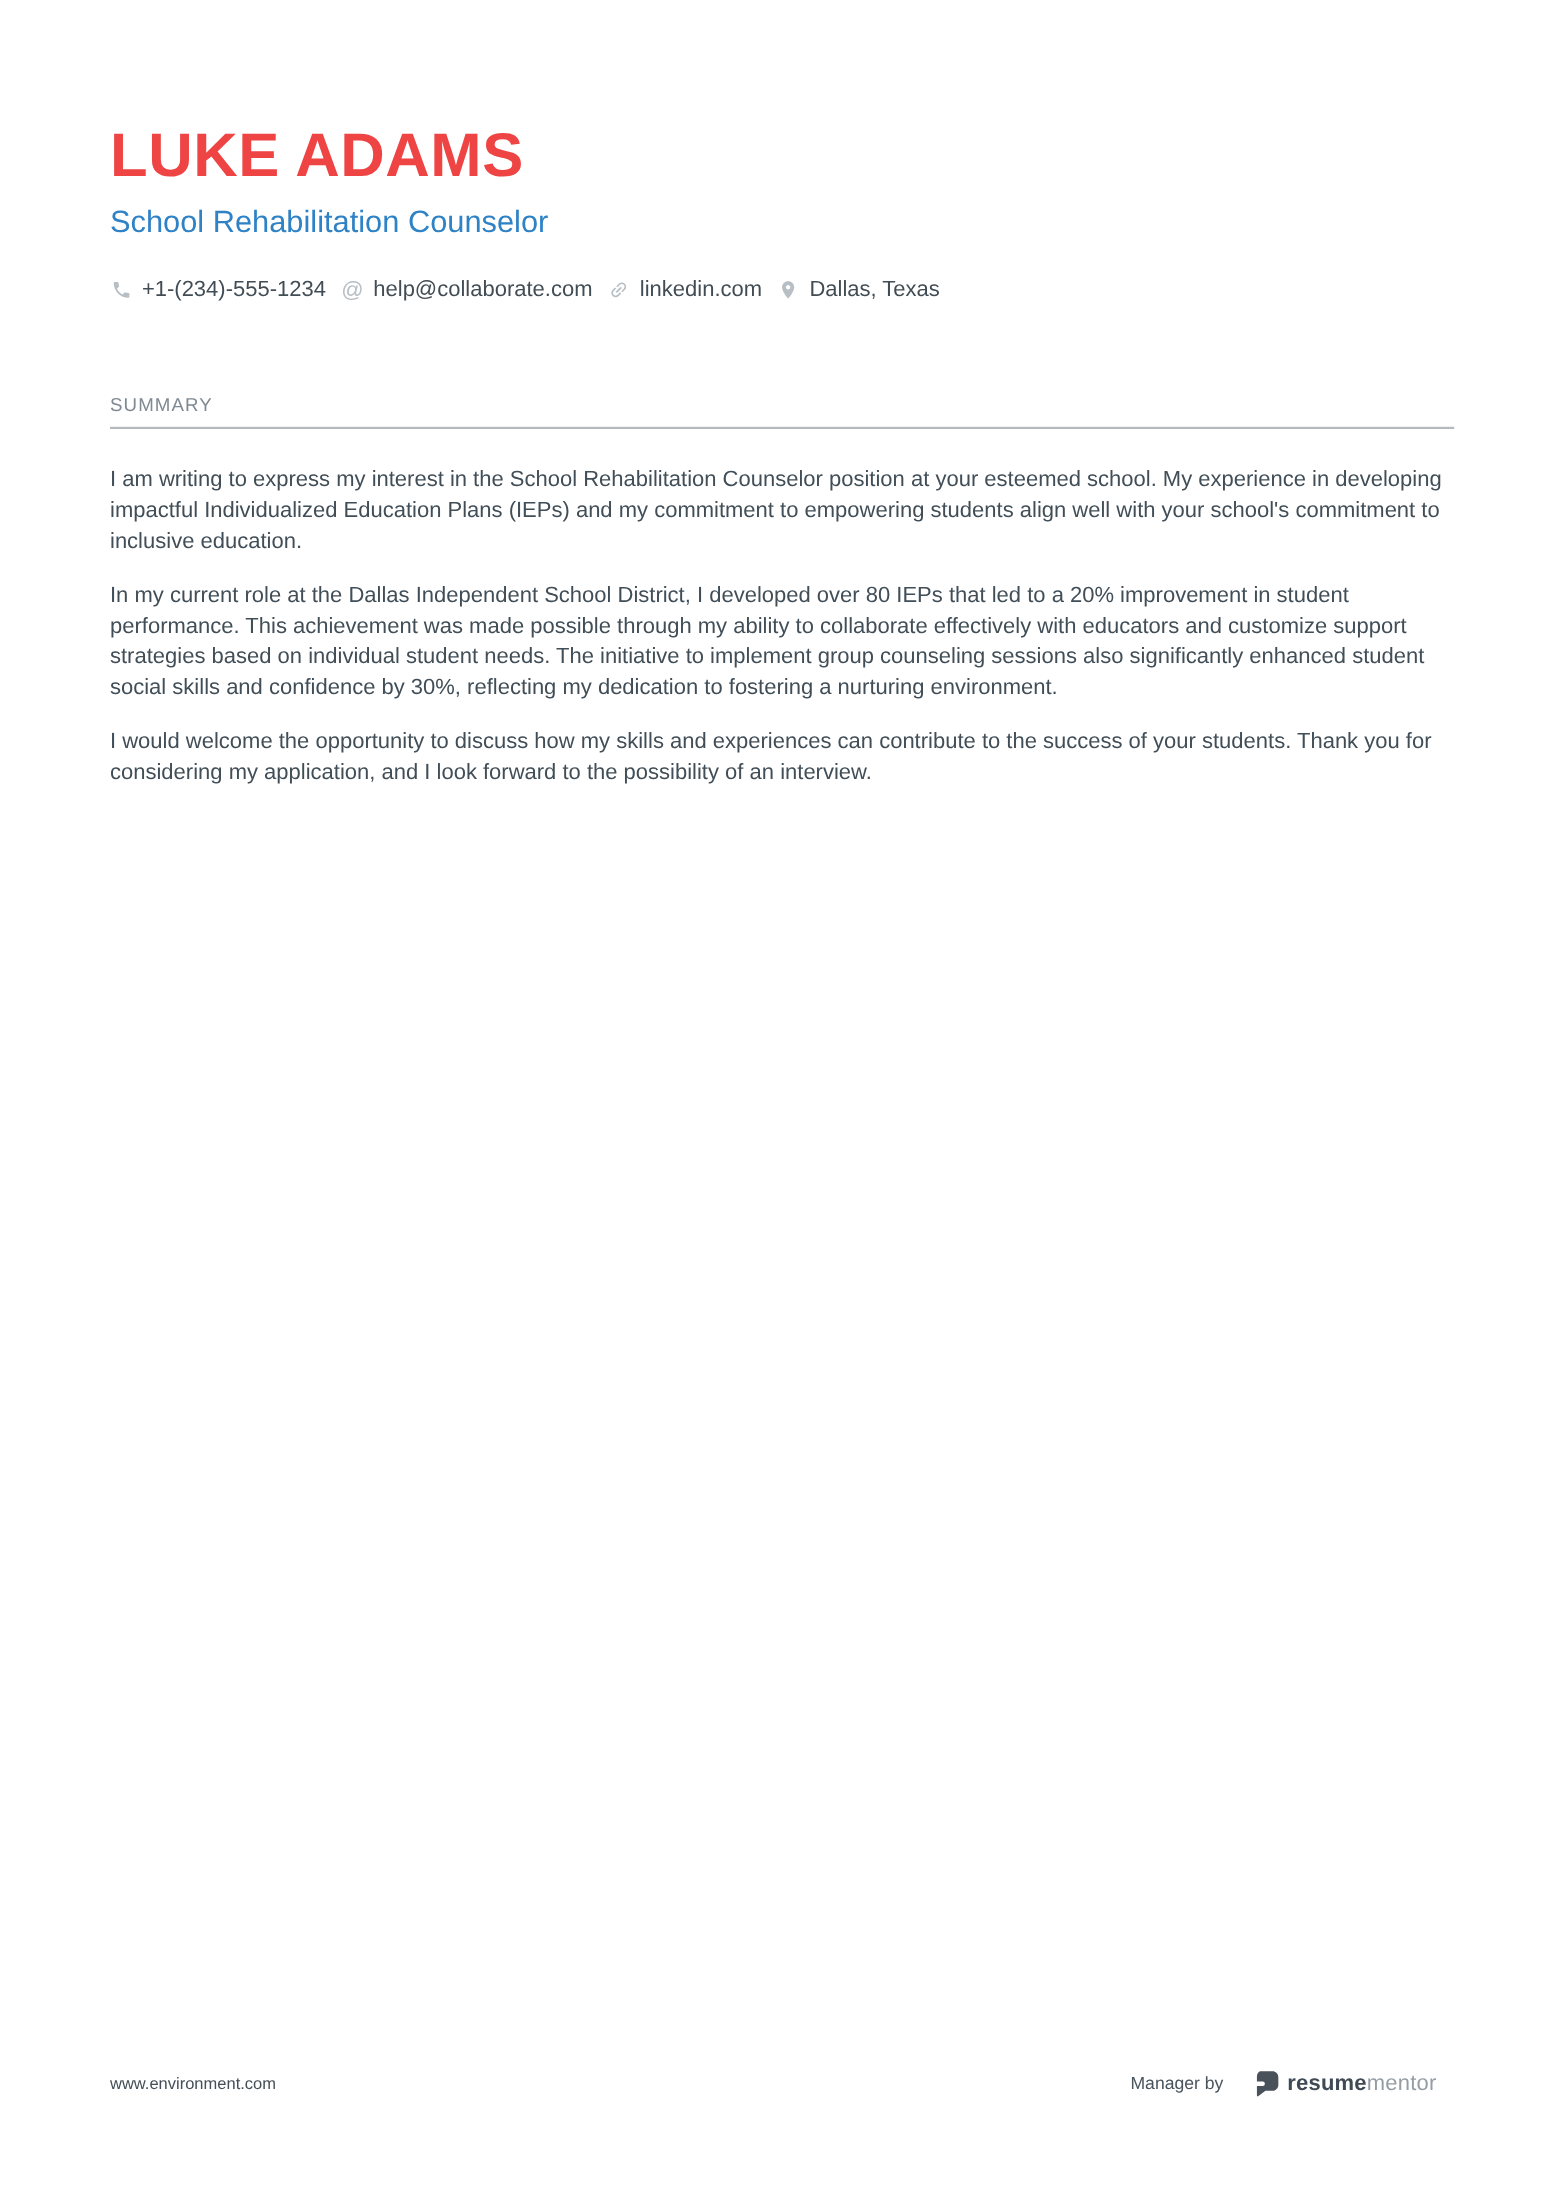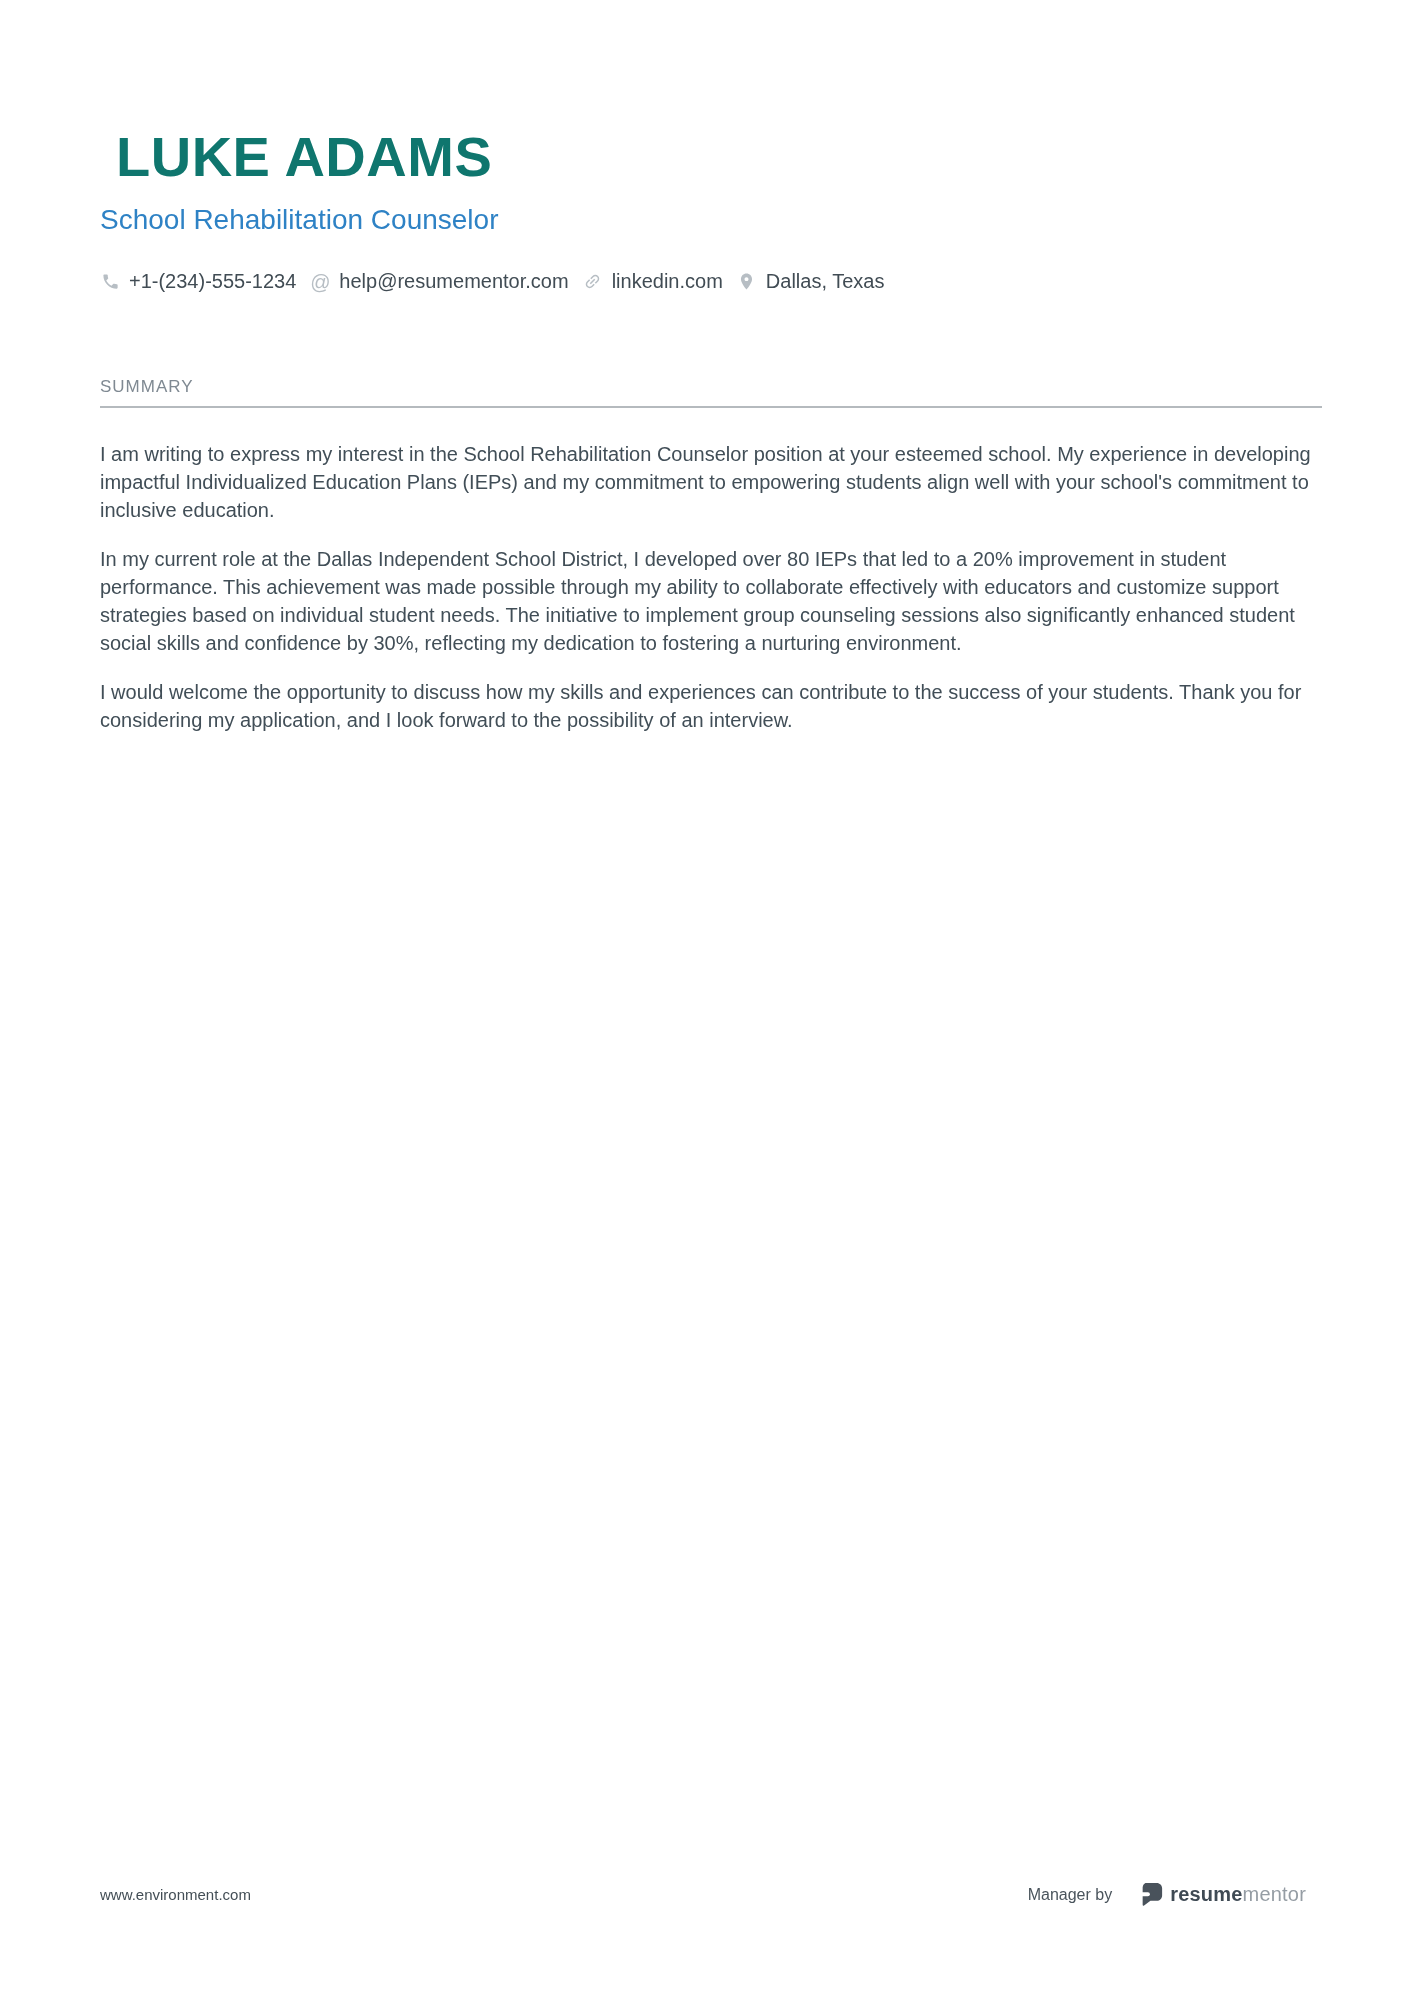--- a/index.html
+++ b/index.html
@@ -5,22 +5,22 @@
   html,body { margin:0; padding:0; background:#ffffff; }
   body {
     width:1410px; height:1995px; position:relative;
     font-family:"Liberation Sans", sans-serif;
     -webkit-font-smoothing:antialiased;
   }
   .page { position:absolute; inset:0; background:#ffffff; overflow:hidden; }
   .content { padding:112px 88px 0 100px; }
 
   .name {
-    margin:16px; font-size:56px; line-height:1.05; font-weight:800;
-    letter-spacing:0.5px; color:#0f766e;
+    margin:0; font-size:56px; line-height:1.05; font-weight:800;
+    letter-spacing:0.5px; color:#ef4444;
   }
   .job-title {
     margin:14px 0 0 0; font-size:28px; line-height:1.2; font-weight:500;
     color:#2e82c5;
   }
 
   .contact-row {
     margin-top:34px; display:flex; align-items:center; gap:14px;
     font-size:20px; color:#414c54;
   }
@@ -67,21 +67,21 @@
       <div class="contact-item">
         <span class="cicon">
           <svg viewBox="0 0 24 24">
               <path d="M6.62 10.79c1.44 2.83 3.76 5.14 6.59 6.59l2.2-2.2c.27-.27.67-.36 1.02-.24 1.12.37 2.33.57 3.57.57.55 0 1 .45 1 1V20c0 .55-.45 1-1 1-9.39 0-17-7.61-17-17 0-.55.45-1 1-1h3.5c.55 0 1 .45 1 1 0 1.25.2 2.45.57 3.57.11.35.03.74-.25 1.02l-2.2 2.2z"></path>
             </svg>
         </span>
         <span>+1-(234)-555-1234</span>
       </div>
       <div class="contact-item">
         <span class="cicon at-glyph">@</span>
-        <span>help@resumementor.com</span>
+        <span>help@collaborate.com</span>
       </div>
       <div class="contact-item">
         <span class="cicon link">
           <svg viewBox="0 0 24 24">
               <path d="M3.9 12c0-1.71 1.39-3.1 3.1-3.1h4V7H7c-2.76 0-5 2.24-5 5s2.24 5 5 5h4v-1.9H7c-1.71 0-3.1-1.39-3.1-3.1zM8 13h8v-2H8v2zm9-6h-4v1.9h4c1.71 0 3.1 1.39 3.1 3.1s-1.39 3.1-3.1 3.1h-4V17h4c2.76 0 5-2.24 5-5s-2.24-5-5-5z"></path>
             </svg>
         </span>
         <span>linkedin.com</span>
       </div>
       <div class="contact-item">

